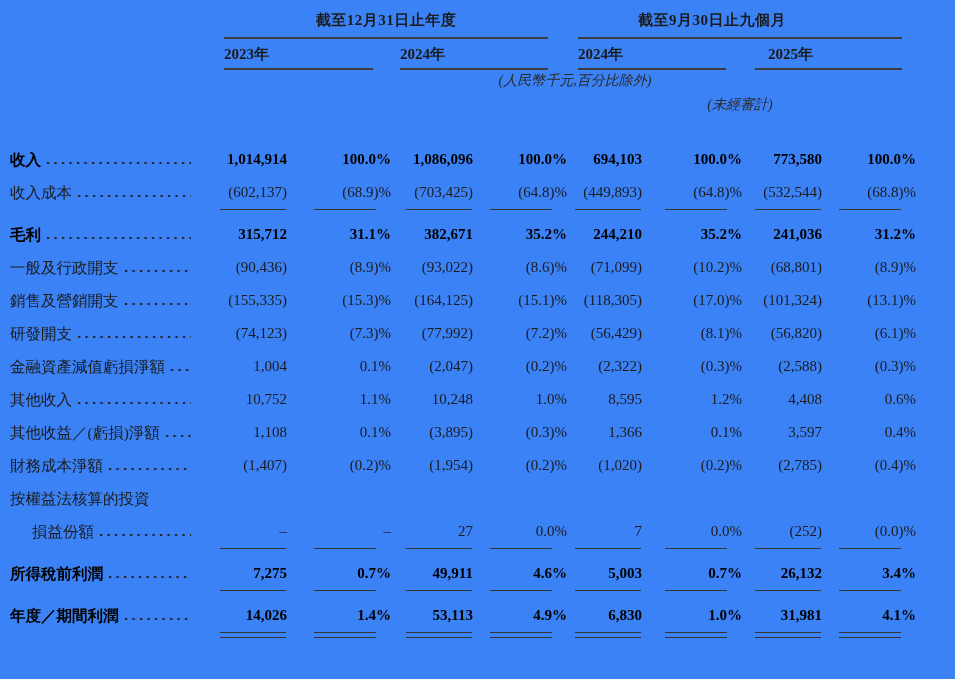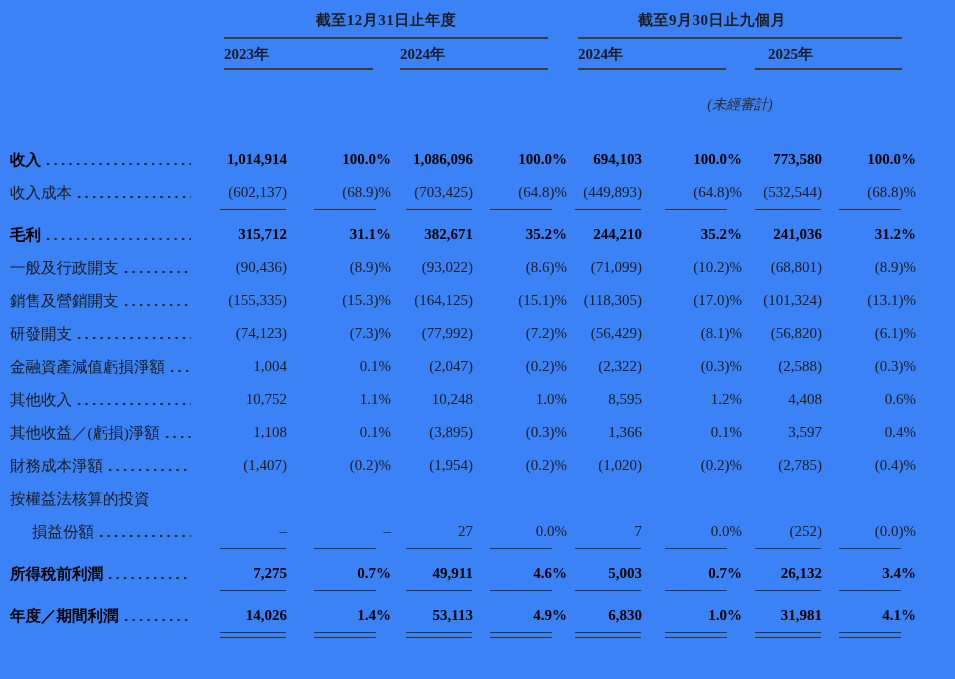--- a/index.html
+++ b/index.html
@@ -31,21 +31,21 @@
   
   table.fin {
     position:absolute; left:10px; top:143px; width:906px;
     border-collapse:collapse; table-layout:fixed;
   }
   table.fin td { padding:0; font-size:15px; vertical-align:middle; }
   tr.datarow { height:33px; }
   tr.bold td { font-weight:bold; color:#000; }
   td.num { text-align:right; white-space:nowrap; }
   td.dashpct { padding-right:16px; }
-  .lblwrap { display:flex; align-items:flex-end; padding-right:8px; }
+  .lblwrap { display:flex; align-items:center; padding-right:8px; }
   .lblwrap.ind { padding-left:22px; }
   .lt { white-space:nowrap; font-size:15.5px; line-height:20px; }
   .leader {
     flex:1; height:16px; margin:0 1px 2px 5px;
     background:radial-gradient(circle at 2px 12px, #242424 1.15px, transparent 1.55px) repeat-x;
     background-size:7.5px 16px;
   }
   tr.rulerow { height:9px; }
   tr.rulerow td { vertical-align:top; }
   tr.dblrow { height:13px; }
@@ -69,20 +69,21 @@
     <div class="yr y1">2023年</div>
     <div class="yr y2">2024年</div>
     <div class="yr y3">2024年</div>
     <div class="yr y4">2025年</div>
 
     <div class="hline l-y1"></div>
     <div class="hline l-y2"></div>
     <div class="hline l-y3"></div>
     <div class="hline l-y4"></div>
 
+    <div class="note n1">(人民幣千元,百分比除外)</div>
     <div class="note n2">(未經審計)</div>
   </div>
 
   <table class="fin">
     <colgroup>
       <col style="width:190px">
         <col style="width:87px">
         <col style="width:104px">
       <col style="width:82px">
         <col style="width:94px">

